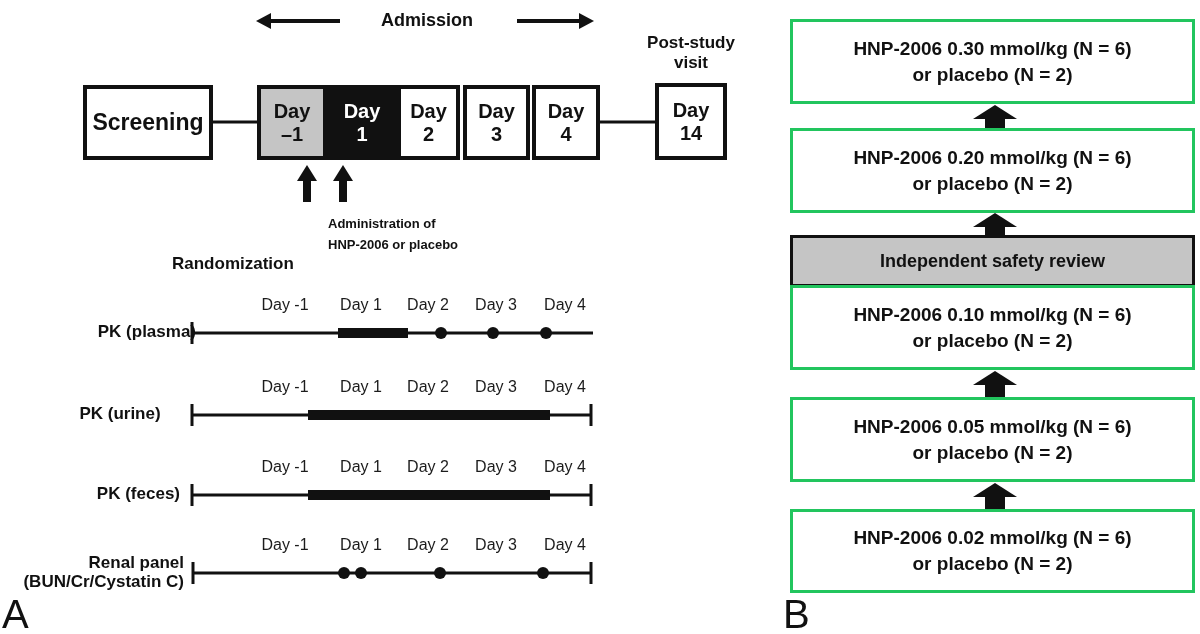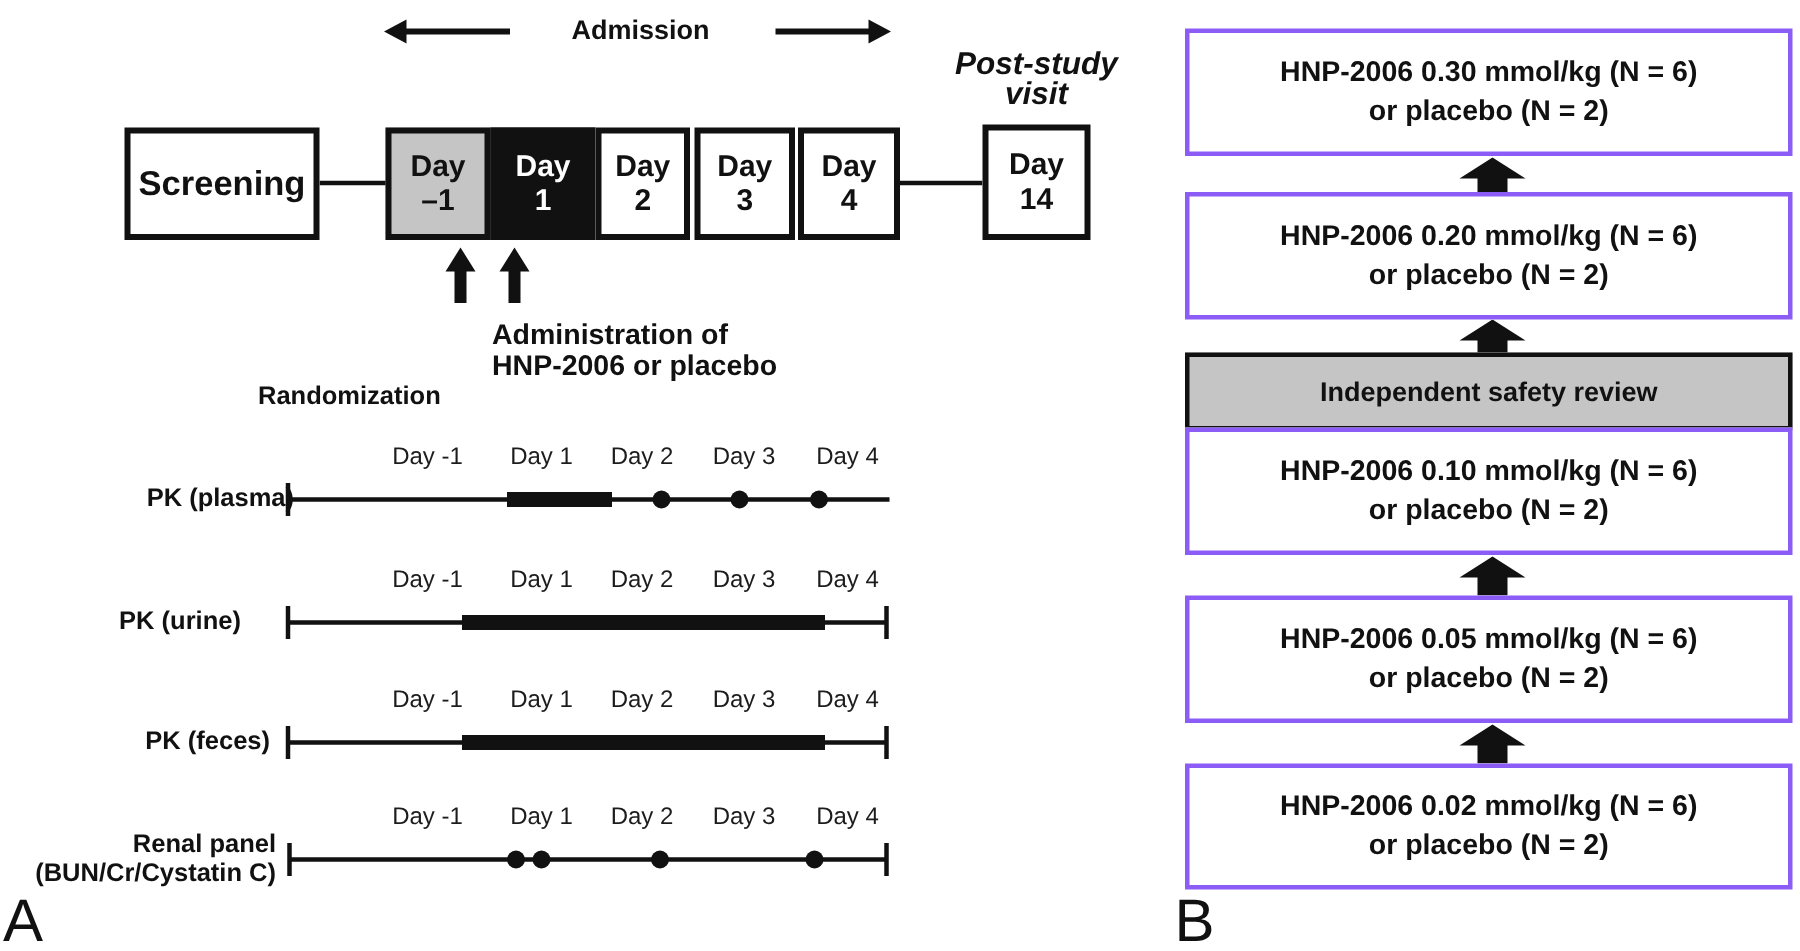--- a/index.html
+++ b/index.html
@@ -11,30 +11,30 @@
   
   .screening-box{left:83px;top:85px;width:130px;height:75px;border:4px solid #111;background:#fff;
     display:flex;align-items:center;justify-content:center;font-weight:bold;font-size:23px;box-sizing:border-box;}
   .daycell{top:85px;height:75px;border:4px solid #111;background:#fff;box-sizing:border-box;
     display:flex;flex-direction:column;align-items:center;justify-content:center;
     font-weight:bold;font-size:20px;line-height:23px;text-align:center;}
   .day14-box{left:655px;top:83px;width:72px;height:77px;border:4px solid #111;background:#fff;box-sizing:border-box;
     display:flex;flex-direction:column;align-items:center;justify-content:center;
     font-weight:bold;font-size:20px;line-height:23px;text-align:center;}
   .admission-label{left:377px;top:10px;width:100px;text-align:center;font-weight:bold;font-size:18px;}
-  .post-study{left:631px;top:33px;width:120px;text-align:center;font-weight:bold;font-style:italic;
-    font-size:21px;line-height:20px;}
+  .post-study{left:631px;top:33px;width:120px;text-align:center;font-weight:bold;
+    font-size:17px;line-height:20px;}
   .rand-label{left:172px;top:213px;font-weight:bold;font-size:17px;margin-top:41px;}
-  .admin-label{left:328px;top:213px;font-weight:bold;font-size:19px;line-height:21px;}
+  .admin-label{left:328px;top:213px;font-weight:bold;font-size:13px;line-height:21px;}
   .rowlabel{font-weight:bold;font-size:17px;text-align:right;}
   .daylbl{width:80px;text-align:center;font-size:16px;font-weight:normal;color:#1c1c1c;}
   .panel-letter{font-size:40px;color:#111;}
 
   
-  .bbox{left:790px;width:405px;border:3px solid #8b5cf6;background:#fff;box-sizing:border-box;
+  .bbox{left:790px;width:405px;border:3px solid #22c55e;background:#fff;box-sizing:border-box;
     display:flex;flex-direction:column;align-items:center;justify-content:center;
     font-weight:bold;font-size:19px;line-height:26px;text-align:center;}
   .bbox-gray{left:790px;top:235px;width:405px;height:52px;border:3px solid #111;box-sizing:border-box;
     display:flex;align-items:center;justify-content:center;font-weight:bold;font-size:18px;}
 </style>
 </head>
 <body>
 
 <div id="stage">
 

